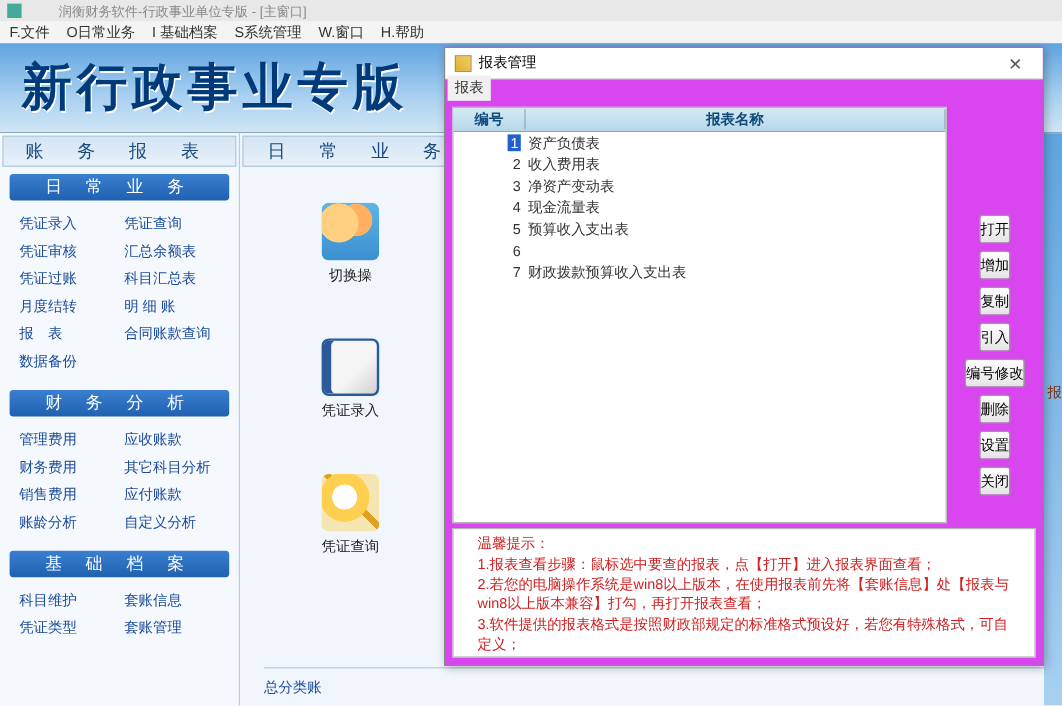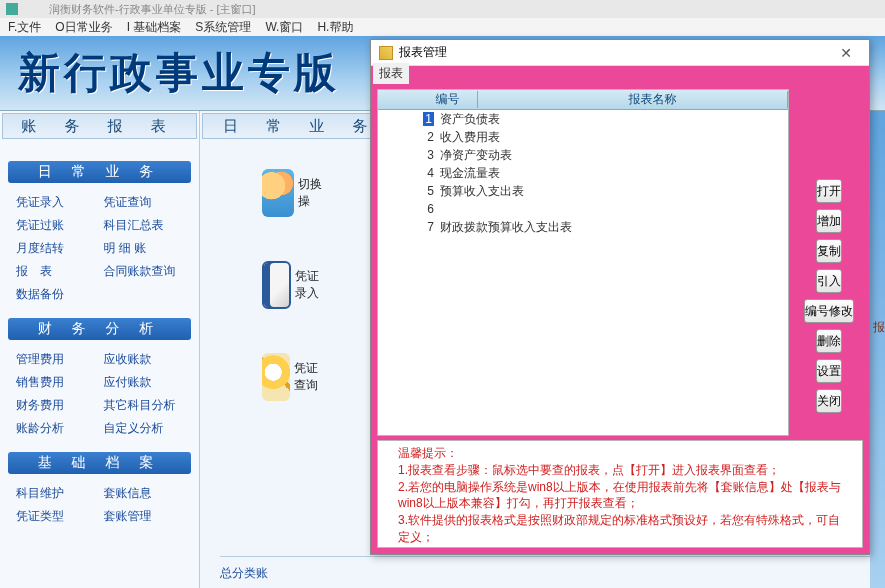--- a/index.html
+++ b/index.html
@@ -5,50 +5,50 @@
 * { box-sizing: border-box; margin: 0; padding: 0; }
 body { font-family: "Microsoft YaHei", SimSun, sans-serif; font-size: 12px; background: #fff; overflow: hidden; width: 885px; height: 588px; position: relative; }
 .titlebar { height: 18px; background: #e8e8e8; color: #888; padding: 1px 6px; font-size: 11px; display: flex; align-items: center; gap: 27px; }
 .titlebar .icon { width: 12px; height: 12px; background: #4a9; margin-right: 4px; }
 .menubar { height: 18px; background: #f4f4f4; padding: 1px 8px; font-size: 12px; color: #333; display: flex; gap: 14px; }
 .menubar span { cursor: default; }
 .banner { height: 75px; background: linear-gradient(#5fa4e0, #a8d0f0 60%, #d0e5f5); border-bottom: 1px solid #8ab; display: flex; align-items: center; padding-left: 18px; }
 .banner-title { font-family: Liberation Sans, sans-serif; font-size: 42px; font-weight: bold; color: #003a7a; text-shadow: 1px 1px 0 #fff; letter-spacing: 4px; }
 .main { display: flex; height: 477px; background: #eaf3fb; }
 .sidebar { width: 200px; background: #f5f9fd; border-right: 1px solid #b5cde2; padding: 2px; }
-.panel-title { background: linear-gradient(#d3e5f5, #e8f1fa); border: 1px solid #a8c3dd; height: 26px; display: flex; align-items: center; justify-content: center; font-size: 15px; letter-spacing: 12px; color: #1a4a7a; font-weight: 500; margin-bottom: 22px; }
+.panel-title { background: linear-gradient(#d3e5f5, #e8f1fa); border: 1px solid #a8c3dd; height: 26px; display: flex; align-items: center; justify-content: center; font-size: 15px; letter-spacing: 12px; color: #1a4a7a; font-weight: 500; margin-bottom: 6px; }
 .section-header { background: linear-gradient(#3a7fd0, #2060b0); color: #fff; height: 22px; display: flex; align-items: center; justify-content: center; font-size: 14px; letter-spacing: 8px; border-radius: 3px; margin: 4px 6px; }
 .sidebar-links { padding: 4px 10px 8px; }
 .sidebar-row { display: flex; }
 .sidebar-link { color: #1a4a9a; padding: 3px 4px; cursor: pointer; flex: 1; font-size: 12px; }
 .content { flex: 1; background: #f0f6fc; padding: 2px; position: relative; }
 .content-title { background: linear-gradient(#d3e5f5, #e8f1fa); border: 1px solid #a8c3dd; height: 26px; display: flex; align-items: center; padding-left: 20px; font-size: 15px; letter-spacing: 12px; color: #1a4a7a; margin-bottom: 10px; }
 .content-icons { display: flex; flex-direction: column; gap: 30px; padding: 20px 60px; }
-.content-icon { width: 60px; display: flex; align-items: center; gap: 4px; cursor: pointer; }
+.content-icon { width: 60px; display: flex; flex-direction: column; align-items: center; gap: 4px; cursor: pointer; }
 .icon-img { width: 48px; height: 48px; border-radius: 6px; }
 .icon-people { background: radial-gradient(circle at 30% 35%, #ffd080 35%, transparent 36%), radial-gradient(circle at 60% 30%, #ffb060 30%, transparent 31%), linear-gradient(#5fb5e5, #3a8fd0); }
 .icon-doc { background: linear-gradient(135deg, #f5f5f5 60%, #d0d0d0); border: 2px solid #2a5a9a; box-shadow: inset 6px 0 0 #2a5a9a; }
 .icon-search { background: radial-gradient(circle at 40% 40%, #fff 25%, #ffd050 26% 50%, transparent 51%), linear-gradient(45deg, transparent 50%, #e0a020 50% 58%, transparent 58%), #f5e5b0; }
 .icon-label { font-size: 12px; color: #222; }
 .arrow-down { width: 18px; height: 30px; margin: -16px auto 0; position: relative; }
 .arrow-down::before { content: ""; position: absolute; left: 6px; top: 0; width: 6px; height: 18px; background: #6aafd5; }
 .arrow-down::after { content: ""; position: absolute; left: 0; top: 16px; border-left: 9px solid transparent; border-right: 9px solid transparent; border-top: 12px solid #6aafd5; }
 .content-bottom { position: absolute; bottom: 6px; left: 20px; right: 4px; border-top: 1px solid #b5cde2; padding-top: 8px; display: flex; gap: 60px; color: #1a4a9a; }
 
 
-.dialog { position: absolute; left: 370px; top: 39px; width: 500px; height: 516px; background: #ec4899; border: 1px solid #888; box-shadow: 2px 2px 8px rgba(0,0,0,.3); z-index: 100; display: flex; flex-direction: column; }
+.dialog { position: absolute; left: 370px; top: 39px; width: 500px; height: 516px; background: #d946ef; border: 1px solid #888; box-shadow: 2px 2px 8px rgba(0,0,0,.3); z-index: 100; display: flex; flex-direction: column; }
 .dlg-title { height: 26px; background: #fff; border-bottom: 1px solid #ddd; display: flex; align-items: center; padding: 0 8px; }
 .dlg-title .ico { width: 14px; height: 14px; background: linear-gradient(45deg, #e0b030, #f0d060); margin-right: 6px; border: 1px solid #c09020; }
 .dlg-title-text { flex: 1; font-size: 12px; }
 .dlg-close { width: 30px; text-align: center; font-size: 14px; cursor: pointer; color: #555; }
 .dlg-body { flex: 1; display: flex; padding: 4px 6px; gap: 6px; overflow: hidden; }
 .dlg-left { flex: 1; border: 1px solid #b5b5b5; background: #fff; display: flex; flex-direction: column; }
 .dlg-group-label { padding: 2px 6px; color: #333; font-size: 12px; margin-top: -2px; margin-left: 2px; background: #f0f0f0; width: fit-content; position: relative; top: -1px; }
 .tbl-head { display: flex; background: linear-gradient(#d5eaf5, #b5d8ea); border-bottom: 1px solid #8ab; height: 20px; align-items: center; }
-.th { border-right: 1px solid #8ab; padding: 0 8px; color: #104a7a; font-weight: 400; margin-left: 40px; }
+.th { border-right: 1px solid #8ab; padding: 0 8px; color: #104a7a; font-weight: 700; }
 .th1 { width: 60px; text-align: center; }
 .th2 { flex: 1; text-align: center; }
 .tbl-body { flex: 1; overflow: auto; }
 .tbl-row { display: flex; height: 18px; align-items: center; cursor: pointer; }
 .td1 { width: 60px; text-align: right; padding-right: 4px; color: #333; }
 .td1 .sel { background: #2060d0; color: #fff; padding: 0 2px; }
 .td2 { flex: 1; padding-left: 2px; color: #333; }
 .dlg-right { width: 68px; display: flex; flex-direction: column; gap: 6px; padding-top: 90px; align-items: center; }
 .dlg-btn { height: 24px; border: 1px solid #9a9a9a; background: linear-gradient(#fdfdfd, #e5e5e5); border-radius: 3px; cursor: pointer; font-size: 12px; }
 .dlg-tips { border: 1px solid #b5b5b5; background: #fff; margin: 0 6px 6px; padding: 4px 20px; font-size: 12px; line-height: 1.4; color: #d02020; height: 108px; overflow: hidden; }
@@ -83,20 +83,24 @@
   <div class="sidebar">
     <div class="panel-title">账 务 报 表</div>
     <div id="sidebar-sections">
         <div class="section-header">日 常 业 务</div>
         <div class="sidebar-links">
           <div class="sidebar-row">
             <span class="sidebar-link">凭证录入</span>
             <span class="sidebar-link">凭证查询</span>
           </div>
           <div class="sidebar-row">
+            <span class="sidebar-link">凭证审核</span>
+            <span class="sidebar-link">汇总余额表</span>
+          </div>
+          <div class="sidebar-row">
             <span class="sidebar-link">凭证过账</span>
             <span class="sidebar-link">科目汇总表</span>
           </div>
           <div class="sidebar-row">
             <span class="sidebar-link">月度结转</span>
             <span class="sidebar-link">明 细 账</span>
           </div>
           <div class="sidebar-row">
             <span class="sidebar-link">报　表</span>
             <span class="sidebar-link">合同账款查询</span>
@@ -106,26 +110,26 @@
             <span class="sidebar-link"></span>
           </div>
         </div>
         <div class="section-header">财 务 分 析</div>
         <div class="sidebar-links">
           <div class="sidebar-row">
             <span class="sidebar-link">管理费用</span>
             <span class="sidebar-link">应收账款</span>
           </div>
           <div class="sidebar-row">
+            <span class="sidebar-link">财务费用</span>
+            <span class="sidebar-link">其它科目分析</span>
+          </div>
+          <div class="sidebar-row">
             <span class="sidebar-link">销售费用</span>
             <span class="sidebar-link">应付账款</span>
-          </div>
-          <div class="sidebar-row">
-            <span class="sidebar-link">财务费用</span>
-            <span class="sidebar-link">其它科目分析</span>
           </div>
           <div class="sidebar-row">
             <span class="sidebar-link">账龄分析</span>
             <span class="sidebar-link">自定义分析</span>
           </div>
         </div>
         <div class="section-header">基 础 档 案</div>
         <div class="sidebar-links">
           <div class="sidebar-row">
             <span class="sidebar-link">科目维护</span>

